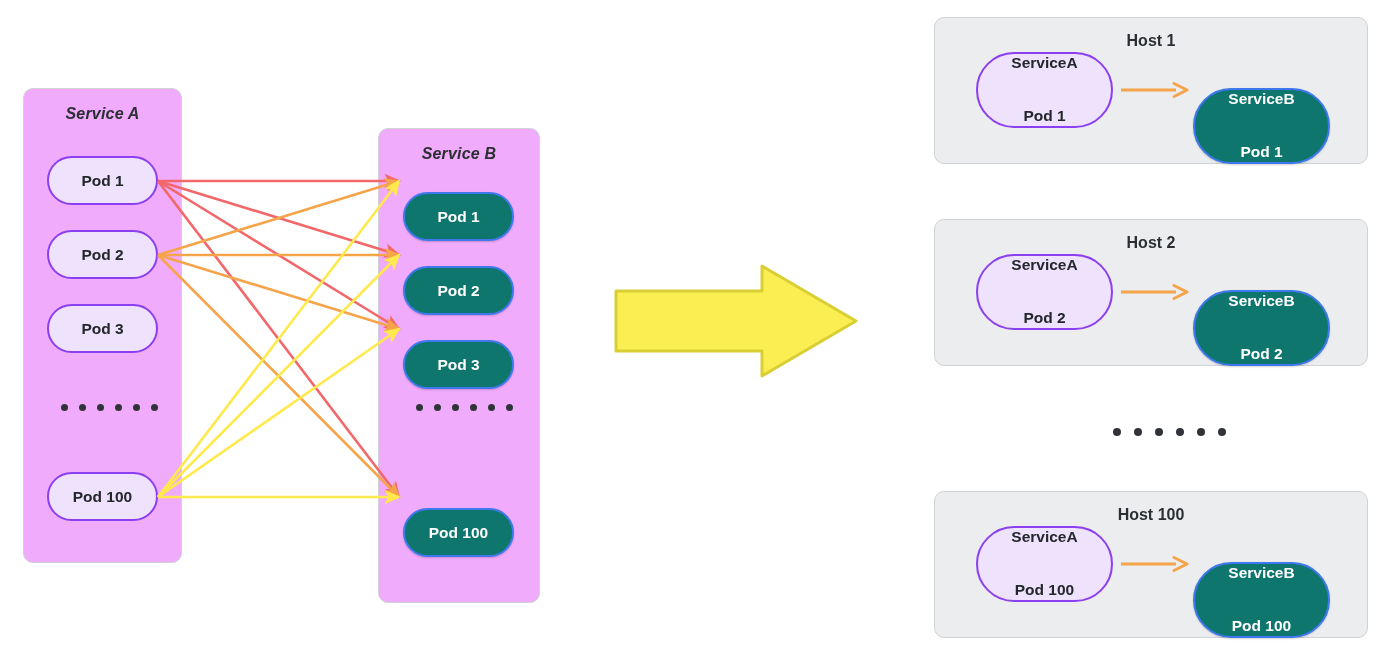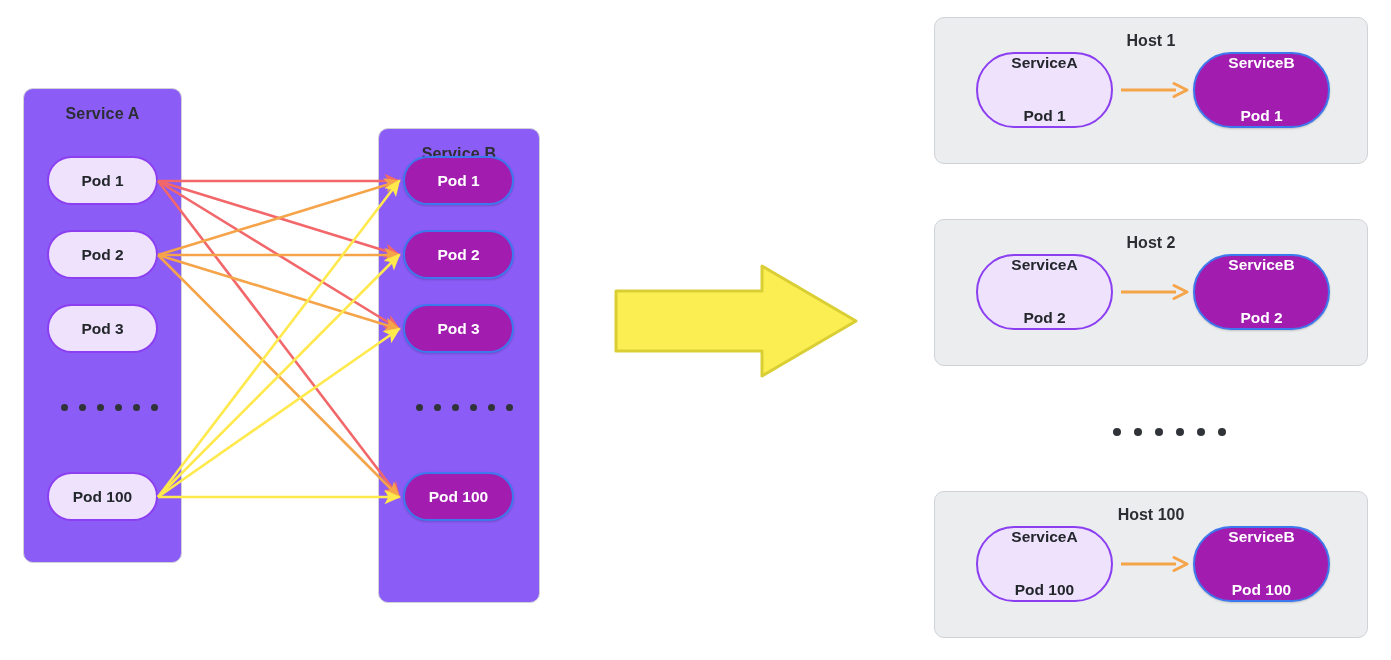--- a/index.html
+++ b/index.html
@@ -18,24 +18,25 @@
   .stage {
     position: absolute;
     left: 0; top: 0;
     width: 1391px;
     height: 660px;
   }
 
   
   .service-panel {
     position: absolute;
-    background: #8b5cf6;
+    background: #f0abfc;
     border: 1px solid #cfd2d6;
     border-radius: 10px;
     box-sizing: border-box;
+    font-style: italic;
   }
   #panel-service-a { left: 23px;  top: 88px; width: 159px; height: 475px; }
   #panel-service-b { left: 378px; top: 88px; width: 162px; height: 475px; margin-top: 40px; }
 
   .panel-title {
     position: absolute;
     left: 0; right: 0;
     top: 16px;
     text-align: center;
     font-size: 16px;
@@ -55,24 +56,25 @@
     font-size: 15.5px;
     font-weight: bold;
     white-space: nowrap;
   }
   .pod-purple {
     background: #efe2fd;
     border: 2.5px solid #8b3ff0;
     color: #23272b;
   }
   .pod-blue {
-    background: #a21caf;
+    background: #0f766e;
     border: 2px solid #3d78ee;
     color: #ffffff;
     box-shadow: 0 1px 2px rgba(0,0,0,.18);
+    margin-top: 36px;
   }
 
   
   .pod-a { left: 47px; width: 111px; height: 49px; }
   
   .pod-b { left: 403px; width: 111px; height: 49px; }
 
   .r1  { top: 156px; }
   .r2  { top: 230px; }
   .r3  { top: 304px; }

